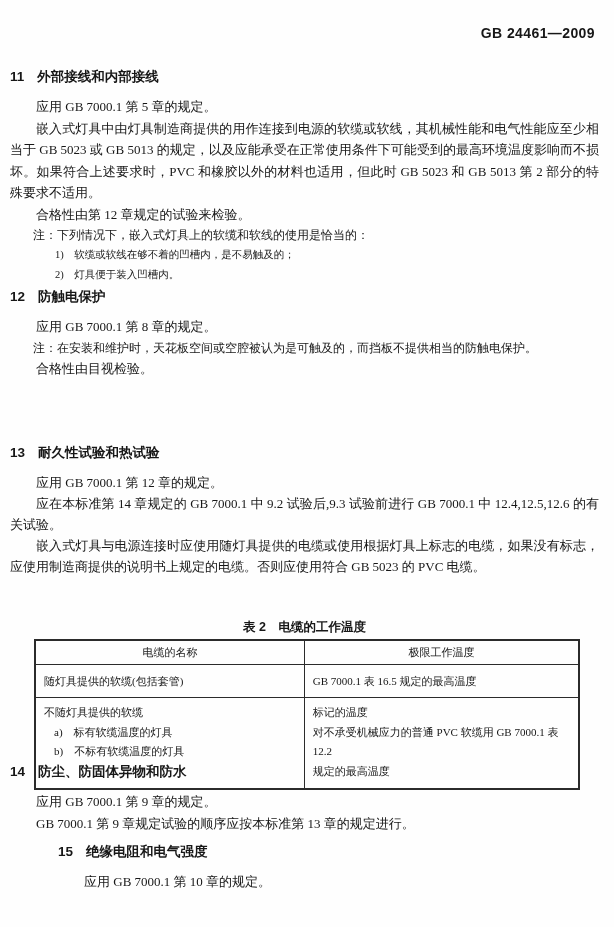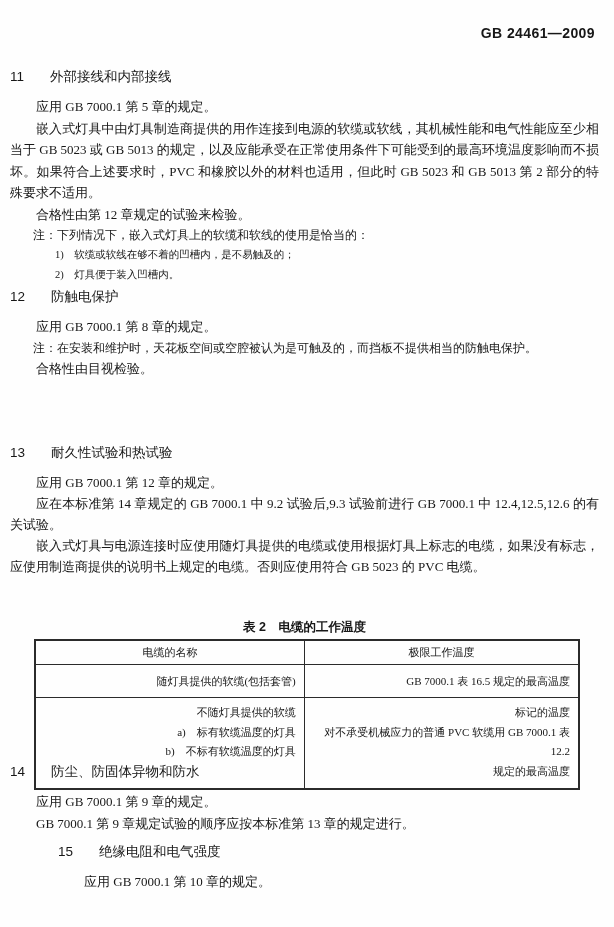--- a/index.html
+++ b/index.html
@@ -10,42 +10,42 @@
   }
   .std-no {
     position:absolute; top:25px; right:19px;
     font-family:"Liberation Sans","DejaVu Sans",sans-serif;
     font-weight:bold; font-size:14px; letter-spacing:.4px;
   }
   .sec { position:absolute; left:10px; width:589px; }
   #sec11{ top:68px; } #sec12{ top:288px; } #sec13{ top:444px; }
   #sec14{ top:763px; } #sec15{ top:843px;margin-left:48px; }
   .sec-h {
-    display:flex; align-items:baseline; gap:26px;
+    display:flex; align-items:baseline; gap:13px;
     font-family:"Liberation Sans","DejaVu Sans",sans-serif;
-    font-weight:normal; font-size:13.5px; line-height:18px; margin:0 0 10px 0;
+    font-weight:bold; font-size:13.5px; line-height:18px; margin:0 0 10px 0;
   }
   .body-p {
     margin:0; font-size:13px; line-height:21.5px;
     text-indent:26px; text-align:justify;
   }
   .tight .body-p { line-height:21px; }
   .note-p  { margin:0 0 0 23px; font-size:12px; line-height:20px; }
   .note-item { margin:0 0 0 45px; font-size:10.5px; line-height:20px; }
   .tbl-caption {
     position:absolute; top:620px; left:10px; width:589px; text-align:center;
     font-family:"Liberation Sans","DejaVu Sans",sans-serif;
     font-weight:bold; font-size:12.5px; line-height:15px;
   }
   .t2-wrap { position:absolute; top:639px; left:34px; width:546px; }
   .t2 {
     width:100%; border-collapse:collapse; border:2px solid #2b2b2b;
     font-size:11px; color:#171717;
   }
-  .t2 th, .t2 td { border:1px solid #2b2b2b;text-align:right; }
+  .t2 th, .t2 td { border:1px solid #2b2b2b; }
   .t2 th { font-weight:normal; height:21px; text-align:center; padding:1px 4px; }
   .t2 .c1 { width:49.5%; }
   .t2 .r1 td { height:28px; padding:2px 8px; }
   .t2 .r2 td { padding:5px 8px 7px; vertical-align:top; line-height:19.5px; }
   .cell-line { margin:0; }
   .cell-line.indent { padding-left:10px; }
 </style>
 </head>
 <body>
 

